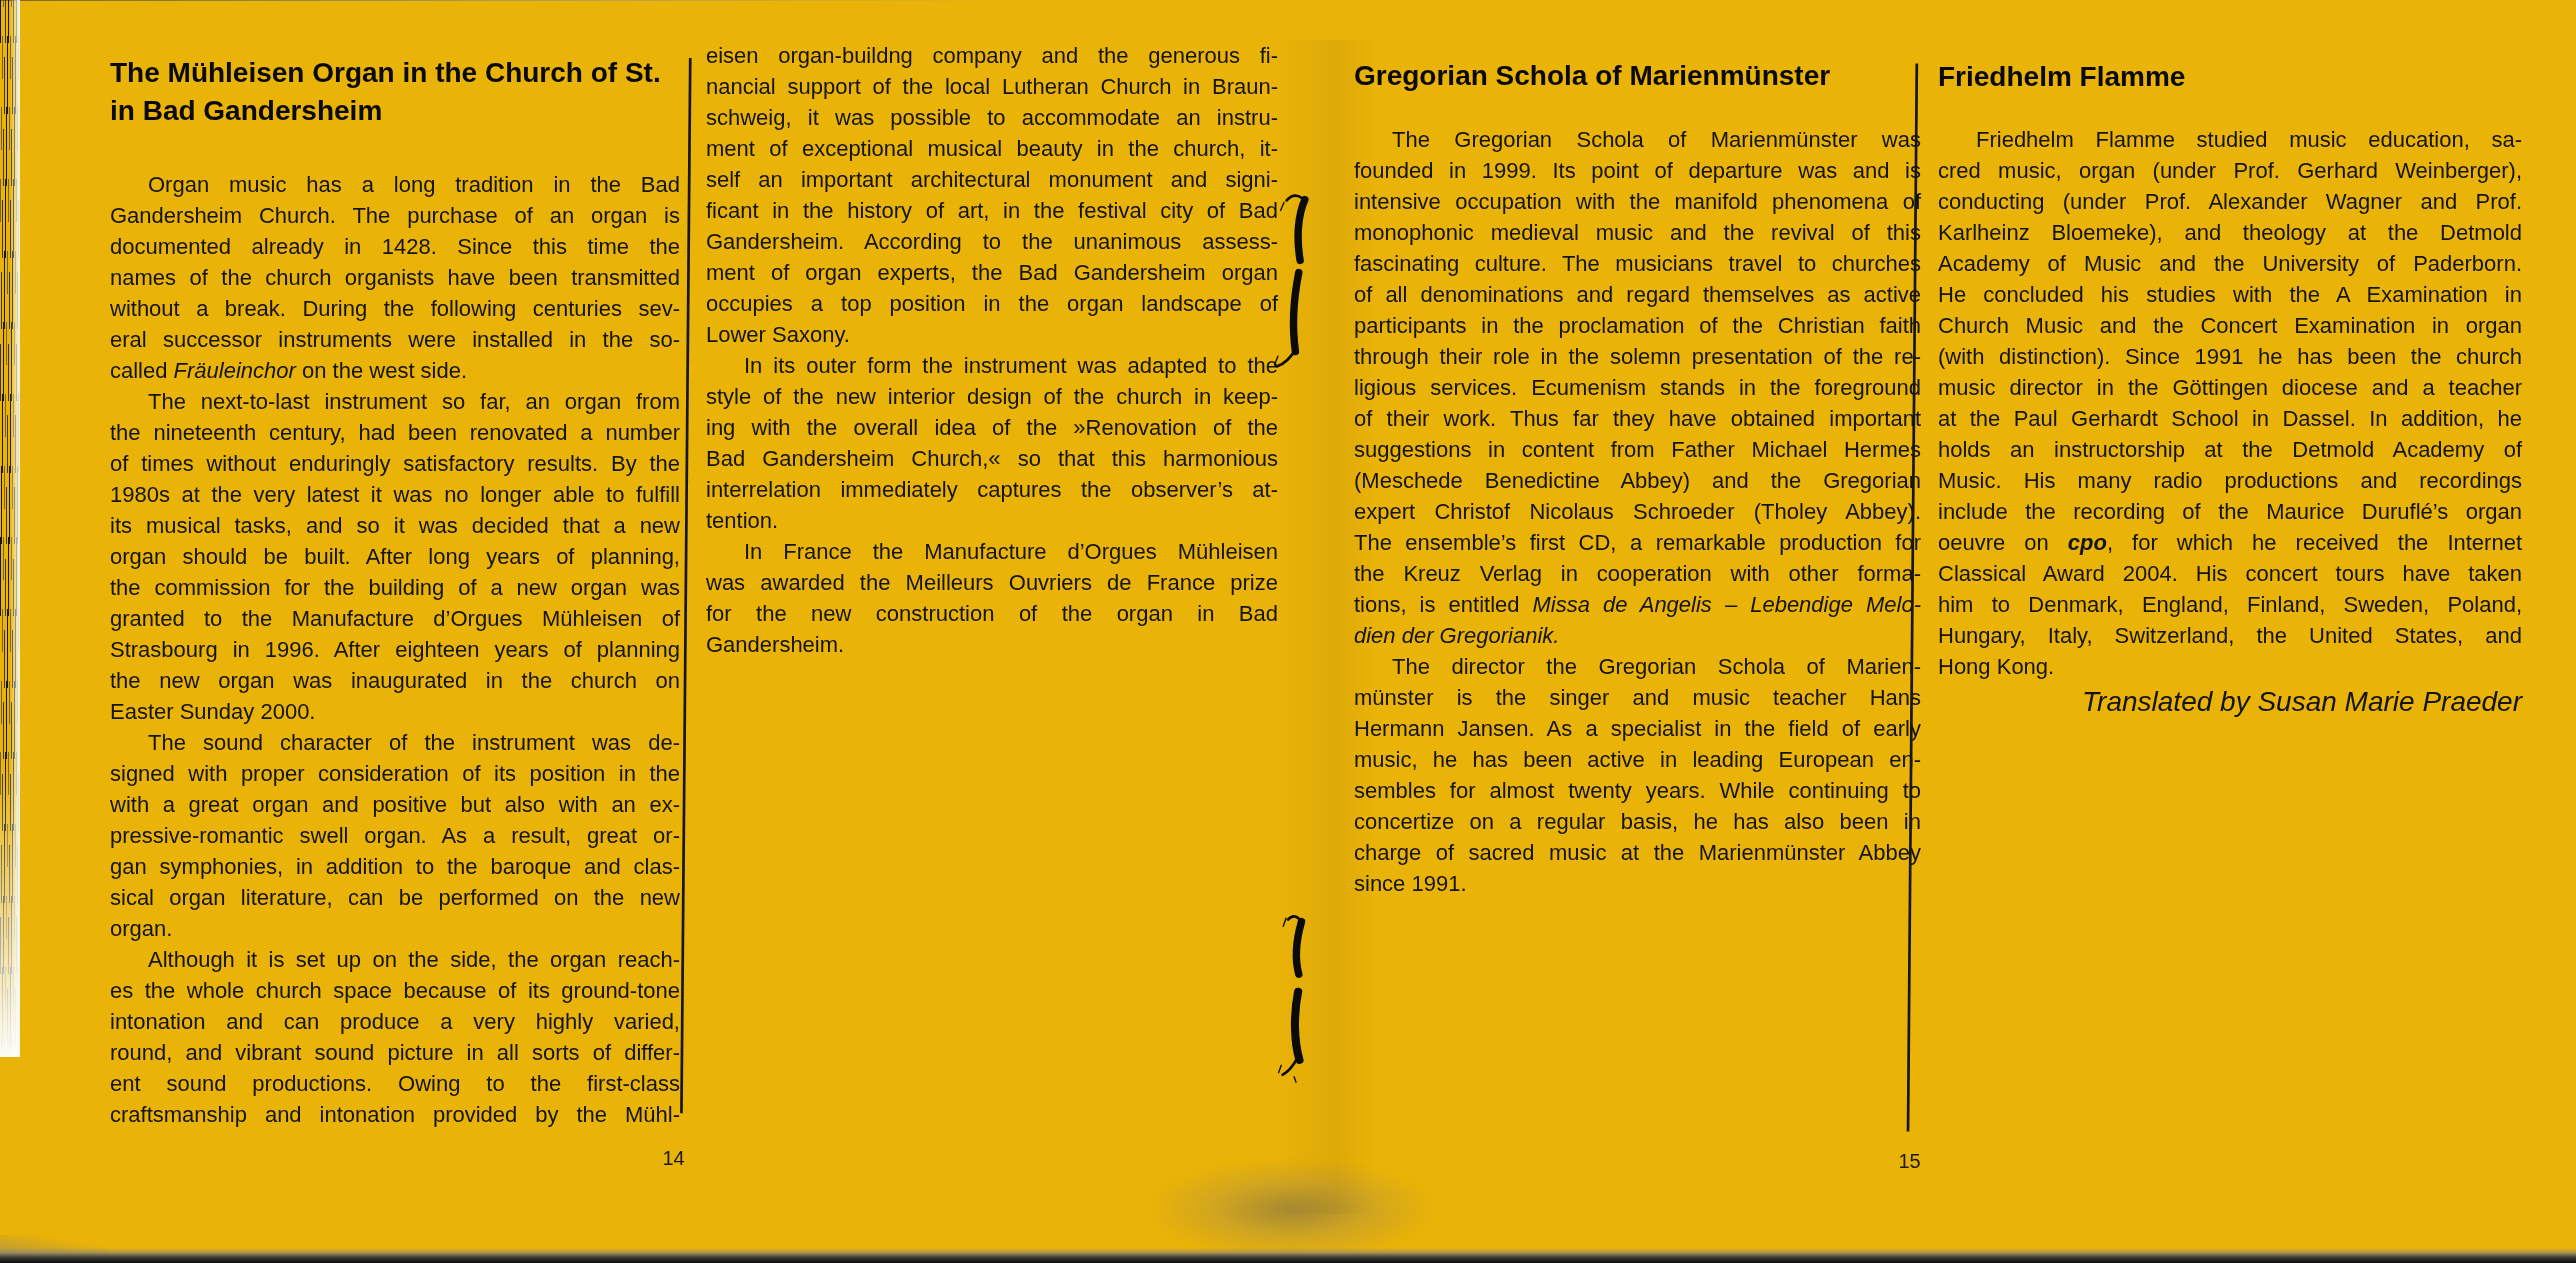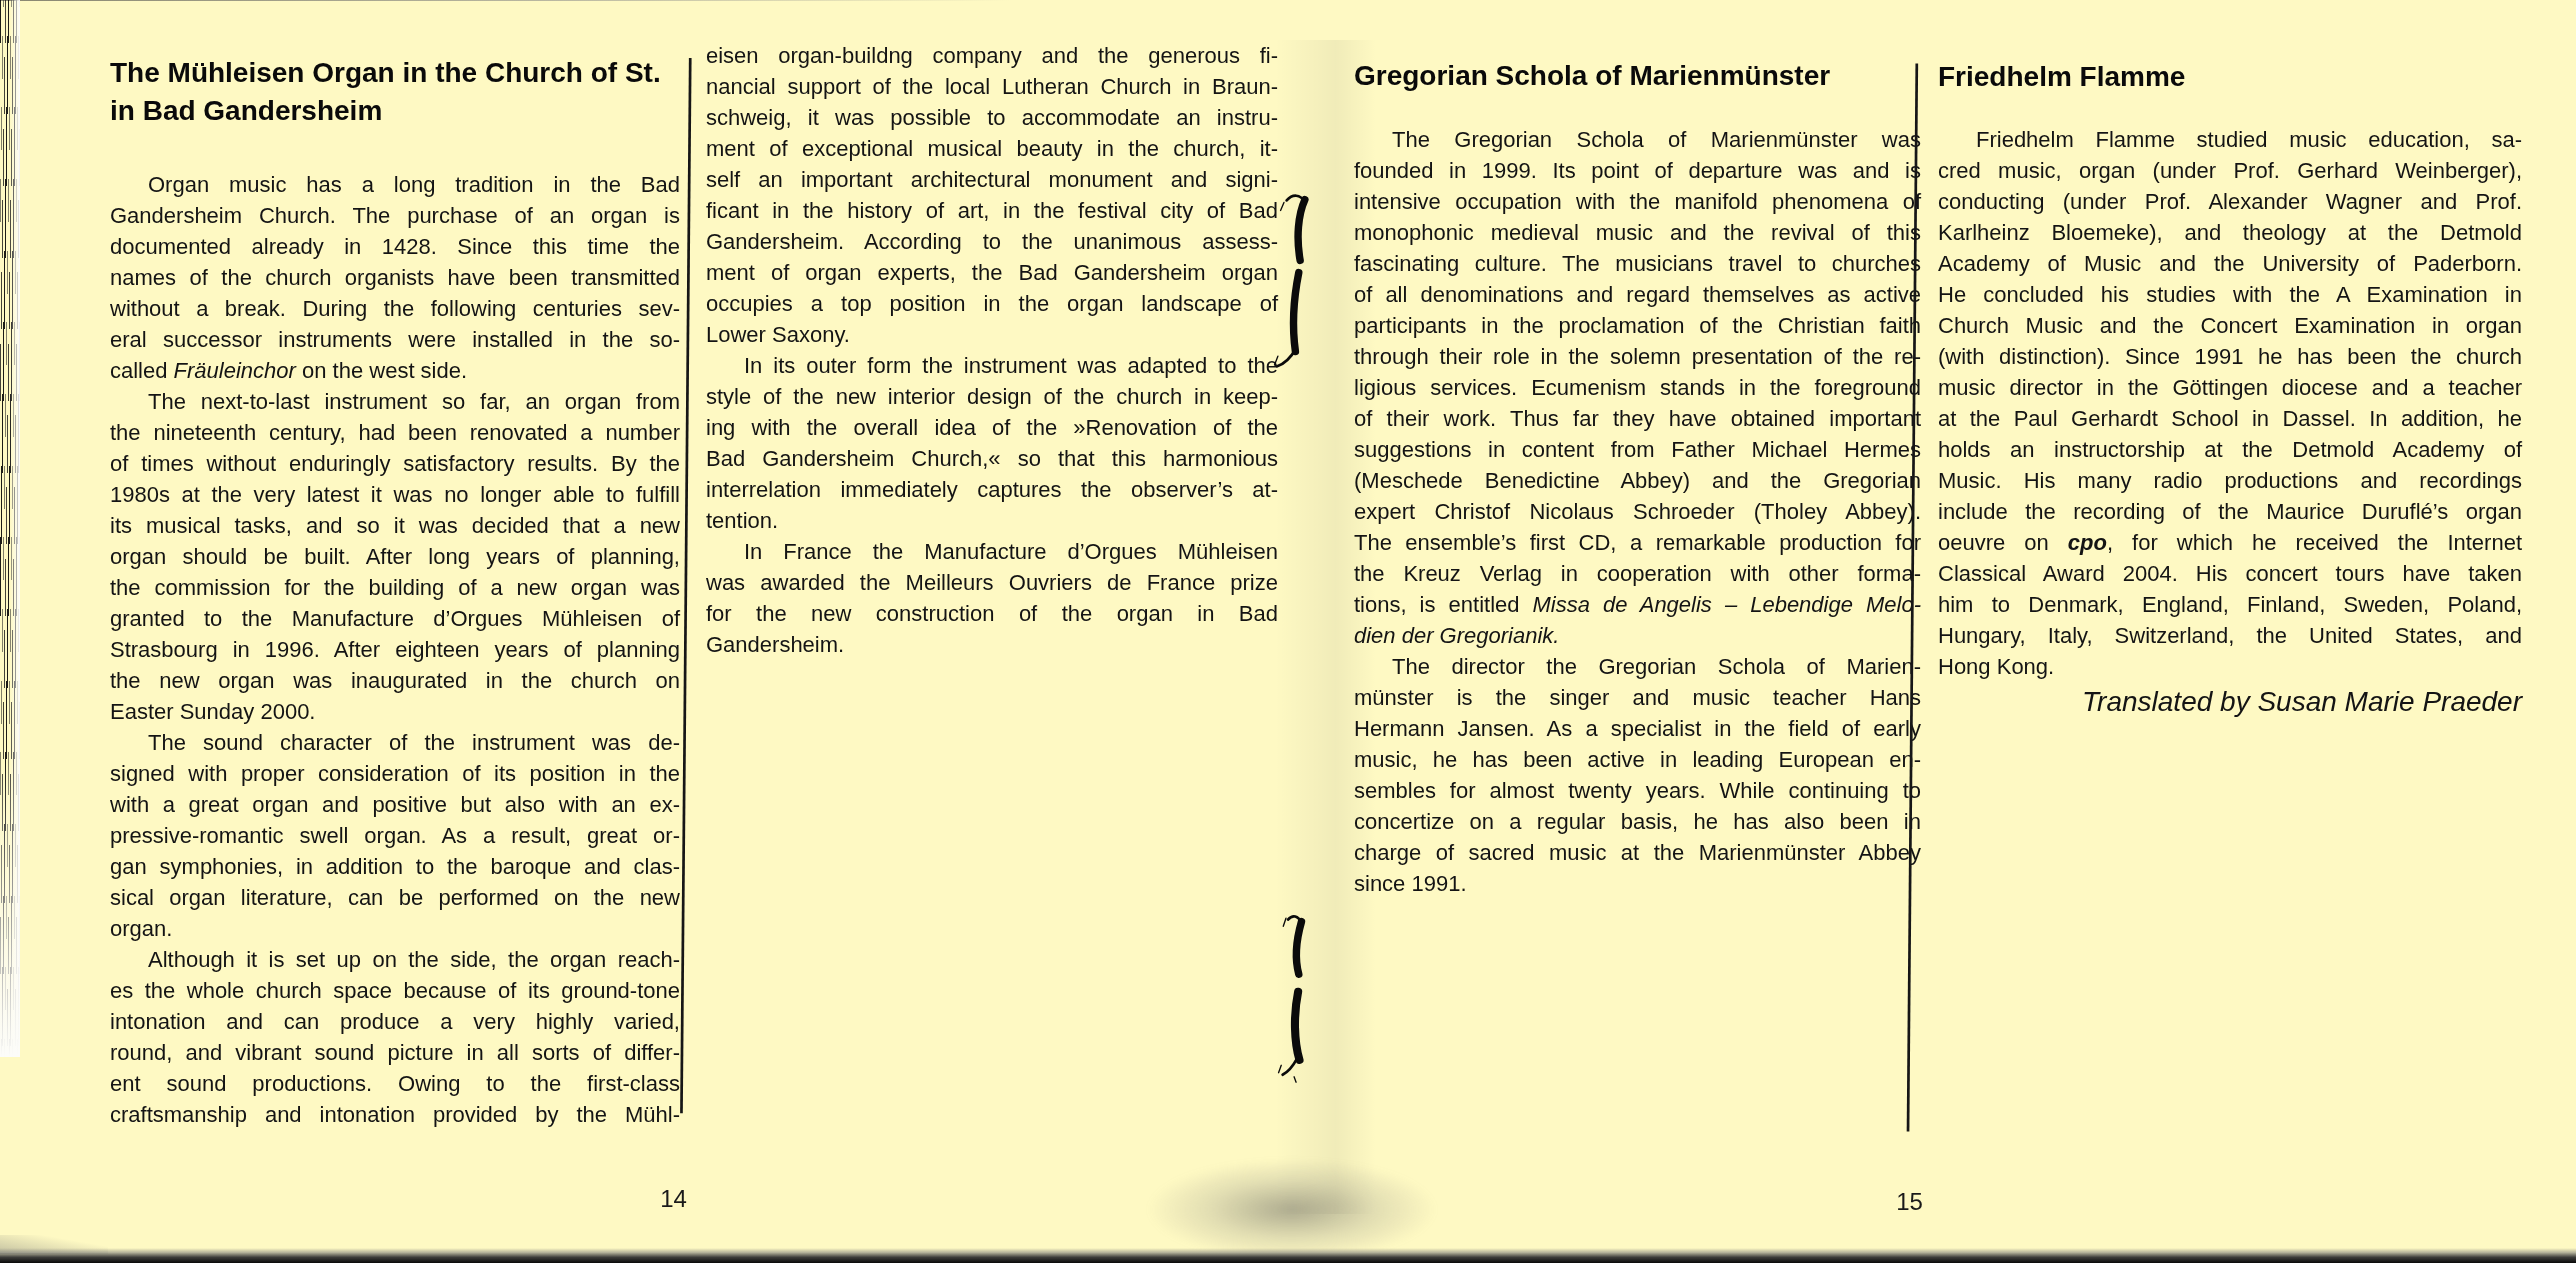--- a/index.html
+++ b/index.html
@@ -1,36 +1,36 @@
 <!DOCTYPE html>
 <html style="font-size:10.8px"><head>
 <meta charset="utf-8">
 <style>
   html,body{margin:0;padding:0;background:#777;}
   .scan{
-    position:relative;width:2576px;height:1263px;background:#fef9c3;overflow:hidden;
+    position:relative;width:2576px;height:1263px;background:#eab308;overflow:hidden;
     font-family:"Liberation Sans",sans-serif;color:#141414;
   }
   
   .col-block{position:absolute;}
   .title-ln{
     font-weight:700;font-size:28px;line-height:38px;white-space:nowrap;
     color:#0a0a0a;letter-spacing:0px;
   }
   .ln{
     font-size:22px;line-height:31px;color:#141414;
     text-align:justify;text-align-last:justify;text-justify:inter-word;
   }
   .ln.last{text-align-last:left;}
   .ln.ind{text-indent:38px;}
   .credit{
     font-style:italic;font-size:28px;line-height:31px;text-align:right;margin-top:4px;color:#141414;
   }
   .pagenum{
-    position:absolute;font-size:24px;line-height:31px;color:#1a1a1a;width:61px;text-align:center;margin-top:40px;
+    position:absolute;font-size:20px;line-height:31px;color:#1a1a1a;width:61px;text-align:center;
   }
   
   .rules-staples{position:absolute;left:0;top:0;pointer-events:none;}
   .left-edge{
     position:absolute;left:0;top:0;width:20px;height:1057px;
     background:repeating-linear-gradient(90.8deg,
       rgba(8,8,8,.92) 0 1.1px, rgba(0,0,0,0) 1.1px 3px,
       rgba(45,45,43,.6) 3px 3.6px, rgba(0,0,0,0) 3.6px 5.3px,
       rgba(20,20,20,.8) 5.3px 6.1px, rgba(0,0,0,0) 6.1px 8px);
   }

